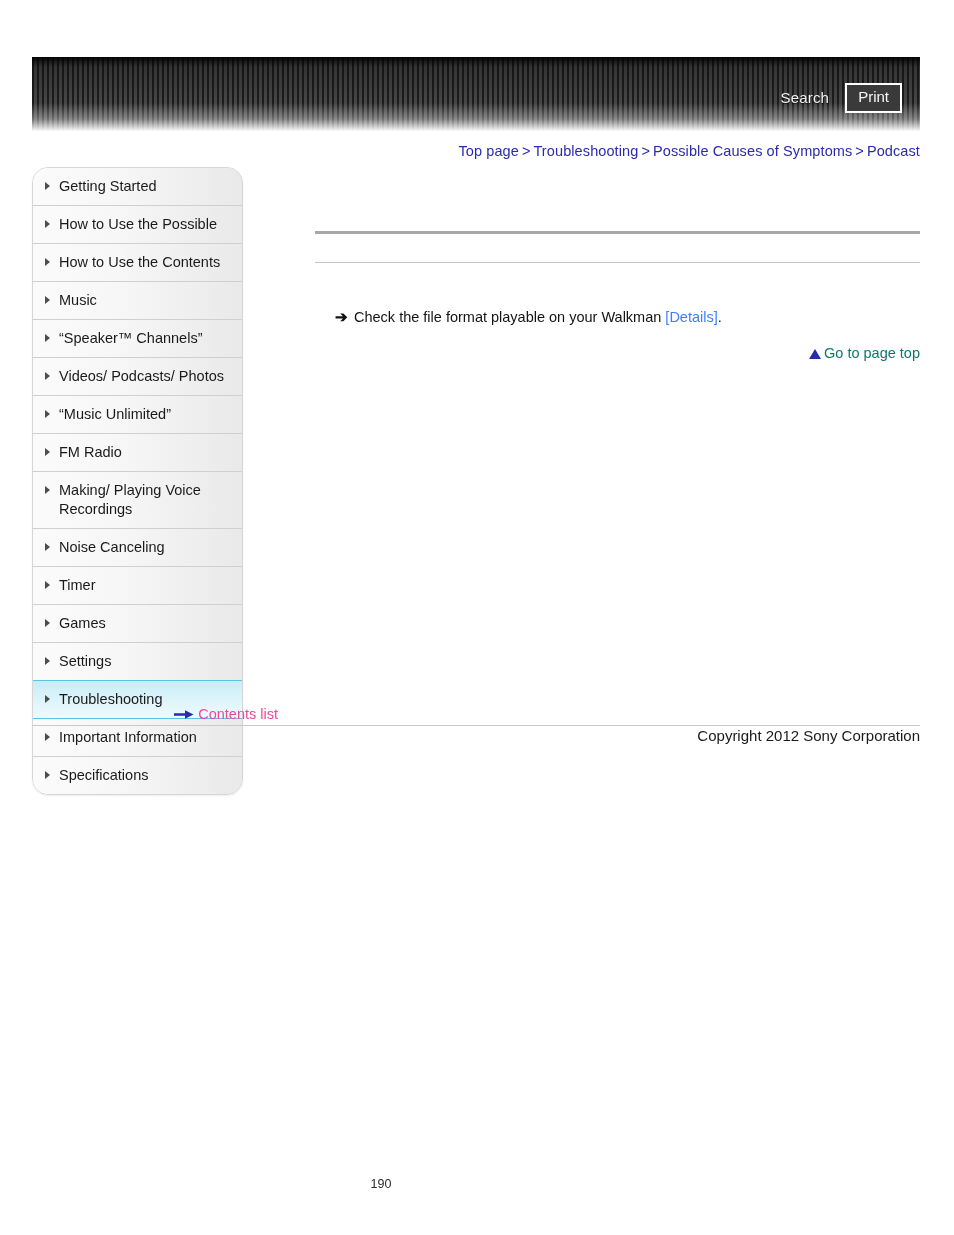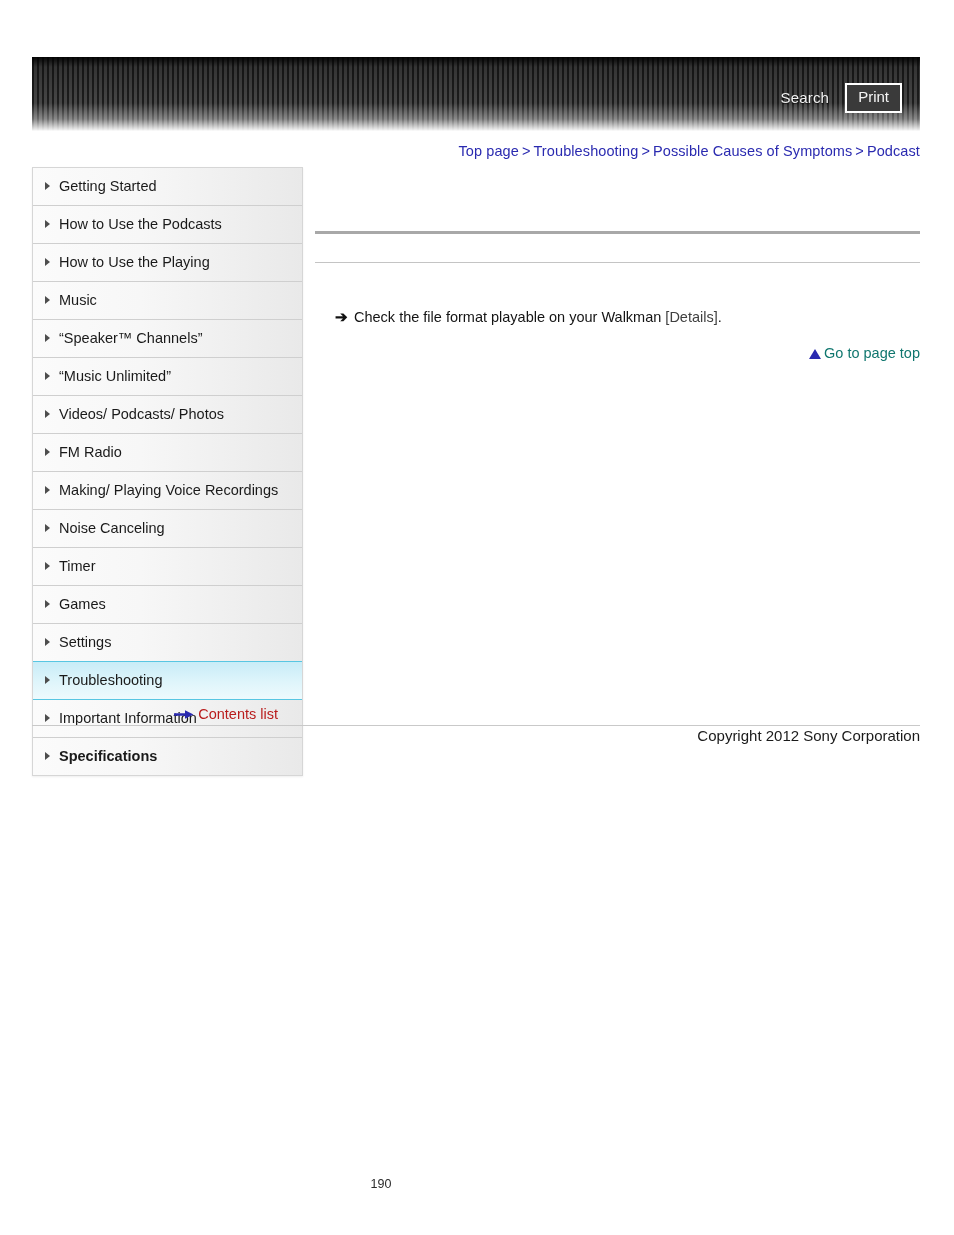--- a/index.html
+++ b/index.html
@@ -80,41 +80,40 @@
   .breadcrumb .sep {
     color: #2a2ab0;
     padding: 0 3px;
   }
 
   
   .sidebar {
     position: absolute;
     left: 32px;
     top: 167px;
-    width: 271px;
+    width: 211px;
     border: 1px solid #d6d6d6;
-    border-radius: 0;
+    border-radius: 16px;
     background: linear-gradient(to right, #ffffff 0%, #ffffff 42%, #ececec 100%);
     box-sizing: border-box;
     overflow: hidden;
     box-shadow: 0 1px 2px rgba(0,0,0,0.07);
   }
   .nav-item {
     position: relative;
     padding: 9px 10px 9px 26px;
     font-size: 14.5px;
     color: #1a1a1a;
     line-height: 19px;
     border-bottom: 1px solid #cfcfcf;
     background: linear-gradient(to right, #fbfbfb 0%, #f7f7f7 40%, #e9e9e9 100%);
     box-sizing: border-box;
   }
   .nav-item:last-child {
     border-bottom: none;
-    font-weight: bold;
   }
   .nav-item .tri {
     position: absolute;
     left: 12px;
     top: 14px;
     width: 0;
     height: 0;
     border-top: 4px solid transparent;
     border-bottom: 4px solid transparent;
     border-left: 5px solid #4d4d4d;
@@ -136,21 +135,21 @@
     font-size: 14.5px;
     color: #2a2ab0;
     white-space: nowrap;
   }
   .contents-list .arrow-icon {
     display: inline-block;
     vertical-align: -1px;
     margin-right: 4px;
   }
   .contents-list .label {
-    color: #b91c1c;
+    color: #ec4899;
   }
 
   
   .main {
     position: absolute;
     left: 315px;
     top: 167px;
     width: 605px;
   }
   .rule-thick {
@@ -193,21 +192,21 @@
   .remedy-row .arrow-right-icon {
     position: absolute;
     left: 20px;
     top: 0px;
     font-size: 15px;
     font-weight: bold;
     line-height: 22px;
     color: #111111;
   }
   .details-link {
-    color: #404040;
+    color: #3b82f6;
     text-decoration: none;
   }
   .go-top {
     margin-top: 17px;
     text-align: right;
     font-size: 14.5px;
     color: #2a2ab0;
     white-space: nowrap;
   }
   .go-top .up-triangle-icon {
@@ -264,41 +263,41 @@
   <a href="#">Top page</a><span class="sep">&gt;</span><a href="#">Troubleshooting</a><span class="sep">&gt;</span><a href="#">Possible Causes of Symptoms</a><span class="sep">&gt;</span><a href="#">Podcast</a>
 </div>
 
 <div class="sidebar">
   <div class="nav-item">
     <span class="tri"></span>
     <span>Getting Started</span>
   </div>
   <div class="nav-item">
     <span class="tri"></span>
-    <span>How to Use the Podcasts</span>
-  </div>
-  <div class="nav-item">
-    <span class="tri"></span>
-    <span>How to Use the Playing</span>
+    <span>How to Use the Possible</span>
+  </div>
+  <div class="nav-item">
+    <span class="tri"></span>
+    <span>How to Use the Contents</span>
   </div>
   <div class="nav-item">
     <span class="tri"></span>
     <span>Music</span>
   </div>
   <div class="nav-item">
     <span class="tri"></span>
     <span>“Speaker™ Channels”</span>
   </div>
   <div class="nav-item">
     <span class="tri"></span>
+    <span>Videos/ Podcasts/ Photos</span>
+  </div>
+  <div class="nav-item">
+    <span class="tri"></span>
     <span>“Music Unlimited”</span>
-  </div>
-  <div class="nav-item">
-    <span class="tri"></span>
-    <span>Videos/ Podcasts/ Photos</span>
   </div>
   <div class="nav-item">
     <span class="tri"></span>
     <span>FM Radio</span>
   </div>
   <div class="nav-item">
     <span class="tri"></span>
     <span>Making/ Playing Voice Recordings</span>
   </div>
   <div class="nav-item">

